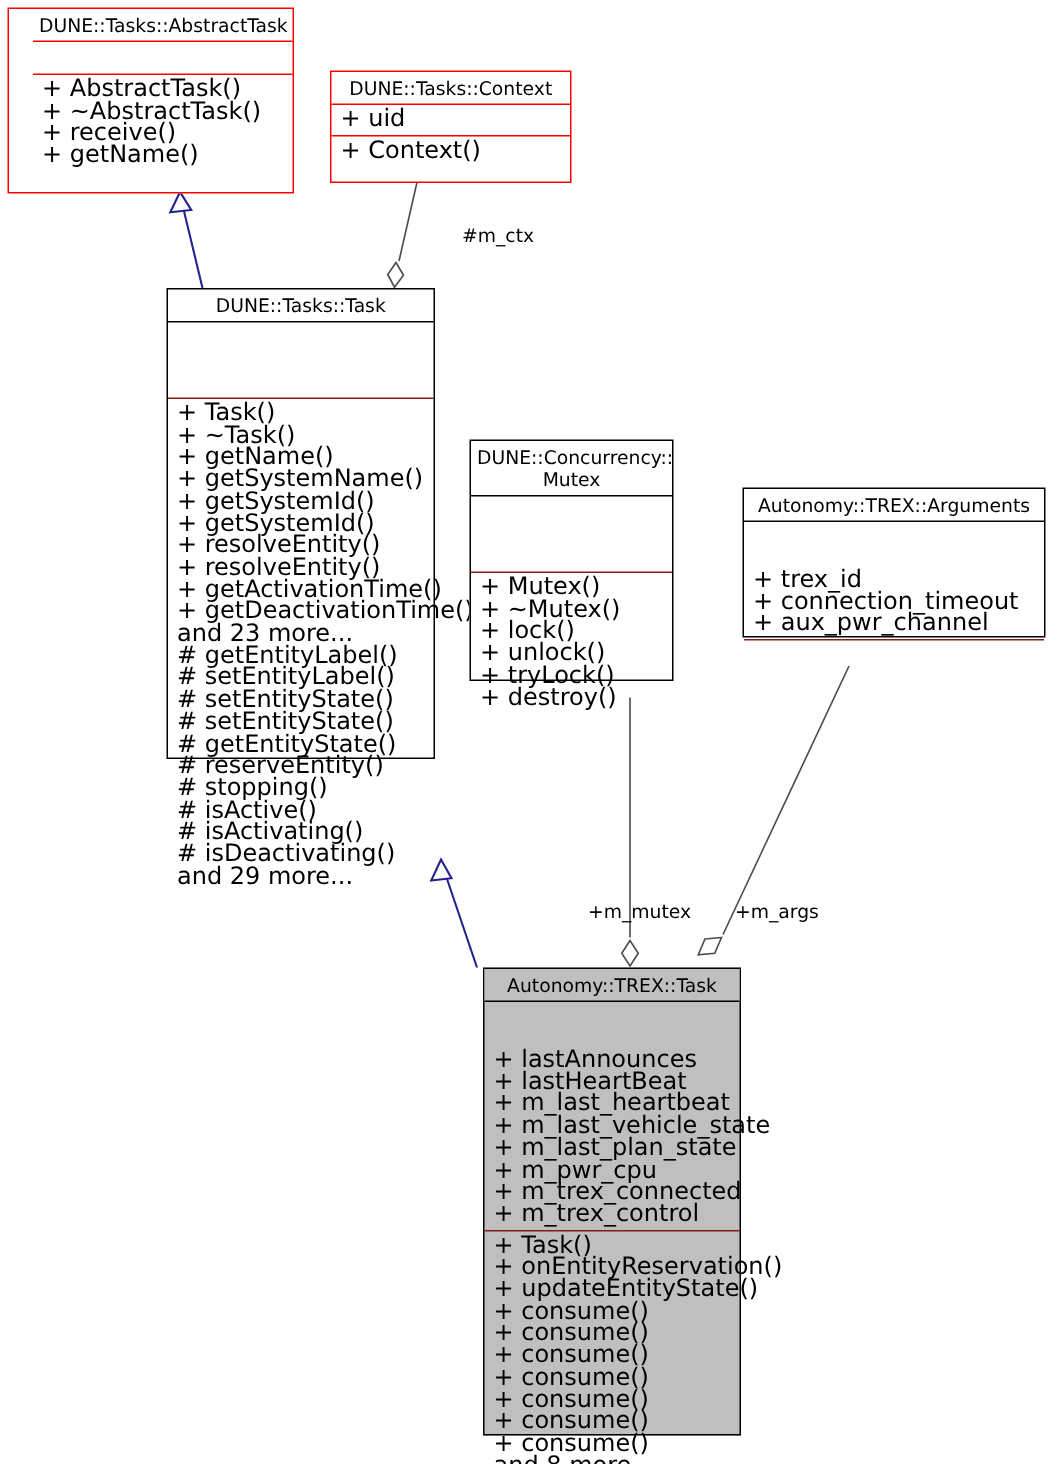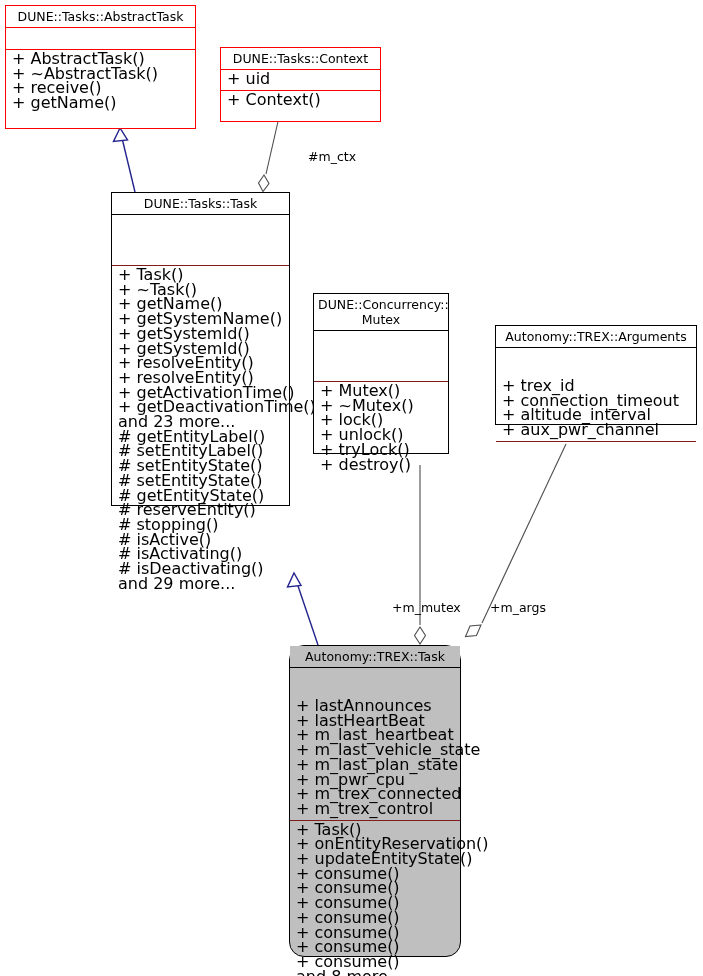--- a/index.html
+++ b/index.html
@@ -115,21 +115,21 @@
       <line x1="420" y1="465" x2="420" y2="625" stroke="#4d4d4d" stroke-width="1.1"></line>
       <polygon points="420,627 414.5,635.5 420,644 425.5,635.5" fill="#ffffff" stroke="#4d4d4d" stroke-width="1.1"></polygon>
     </g>
 
     <g>
       <line x1="566" y1="444" x2="482" y2="623" stroke="#4d4d4d" stroke-width="1.1"></line>
       <polygon points="481,625 470,626 465.5,636.5 476.5,635.5" fill="#ffffff" stroke="#4d4d4d" stroke-width="1.1"></polygon>
     </g>
   </svg>
 
-  <div class="uml-box red" style="left:5px; top:5px; width:191px; height:124px;">
+  <div class="uml-box red" style="left:5px; top:5px; width:191px; height:124px;padding-left:16px;">
     <div class="uml-title">DUNE::Tasks::AbstractTask</div>
     <div class="uml-section divider empty-section"></div>
     <div class="uml-section">
       <div class="member">+ AbstractTask()</div>
       <div class="member">+ ~AbstractTask()</div>
       <div class="member">+ receive()</div>
       <div class="member">+ getName()</div>
     </div>
   </div>
 
@@ -184,27 +184,26 @@
       <div class="member">+ tryLock()</div>
       <div class="member">+ destroy()</div>
     </div>
   </div>
 
   <div class="uml-box" style="left:495px; top:325px; width:202px; height:100px;">
     <div class="uml-title">Autonomy::TREX::Arguments</div>
     <div class="uml-section divider">
       <div class="member">+ trex_id</div>
       <div class="member">+ connection_timeout</div>
-      <div class="member">+ altitude_interval</div>
       <div class="member">+ aux_pwr_channel</div>
     </div>
     <div class="uml-section empty-section"></div>
   </div>
 
-  <div class="uml-box filled" style="left:289px; top:645px; width:172px; height:312px;border-radius:15px;">
+  <div class="uml-box filled" style="left:322px; top:645px; width:172px; height:312px;">
     <div class="uml-title">Autonomy::TREX::Task</div>
     <div class="uml-section divider">
       <div class="member">+ lastAnnounces</div>
       <div class="member">+ lastHeartBeat</div>
       <div class="member">+ m_last_heartbeat</div>
       <div class="member">+ m_last_vehicle_state</div>
       <div class="member">+ m_last_plan_state</div>
       <div class="member">+ m_pwr_cpu</div>
       <div class="member">+ m_trex_connected</div>
       <div class="member">+ m_trex_control</div>

